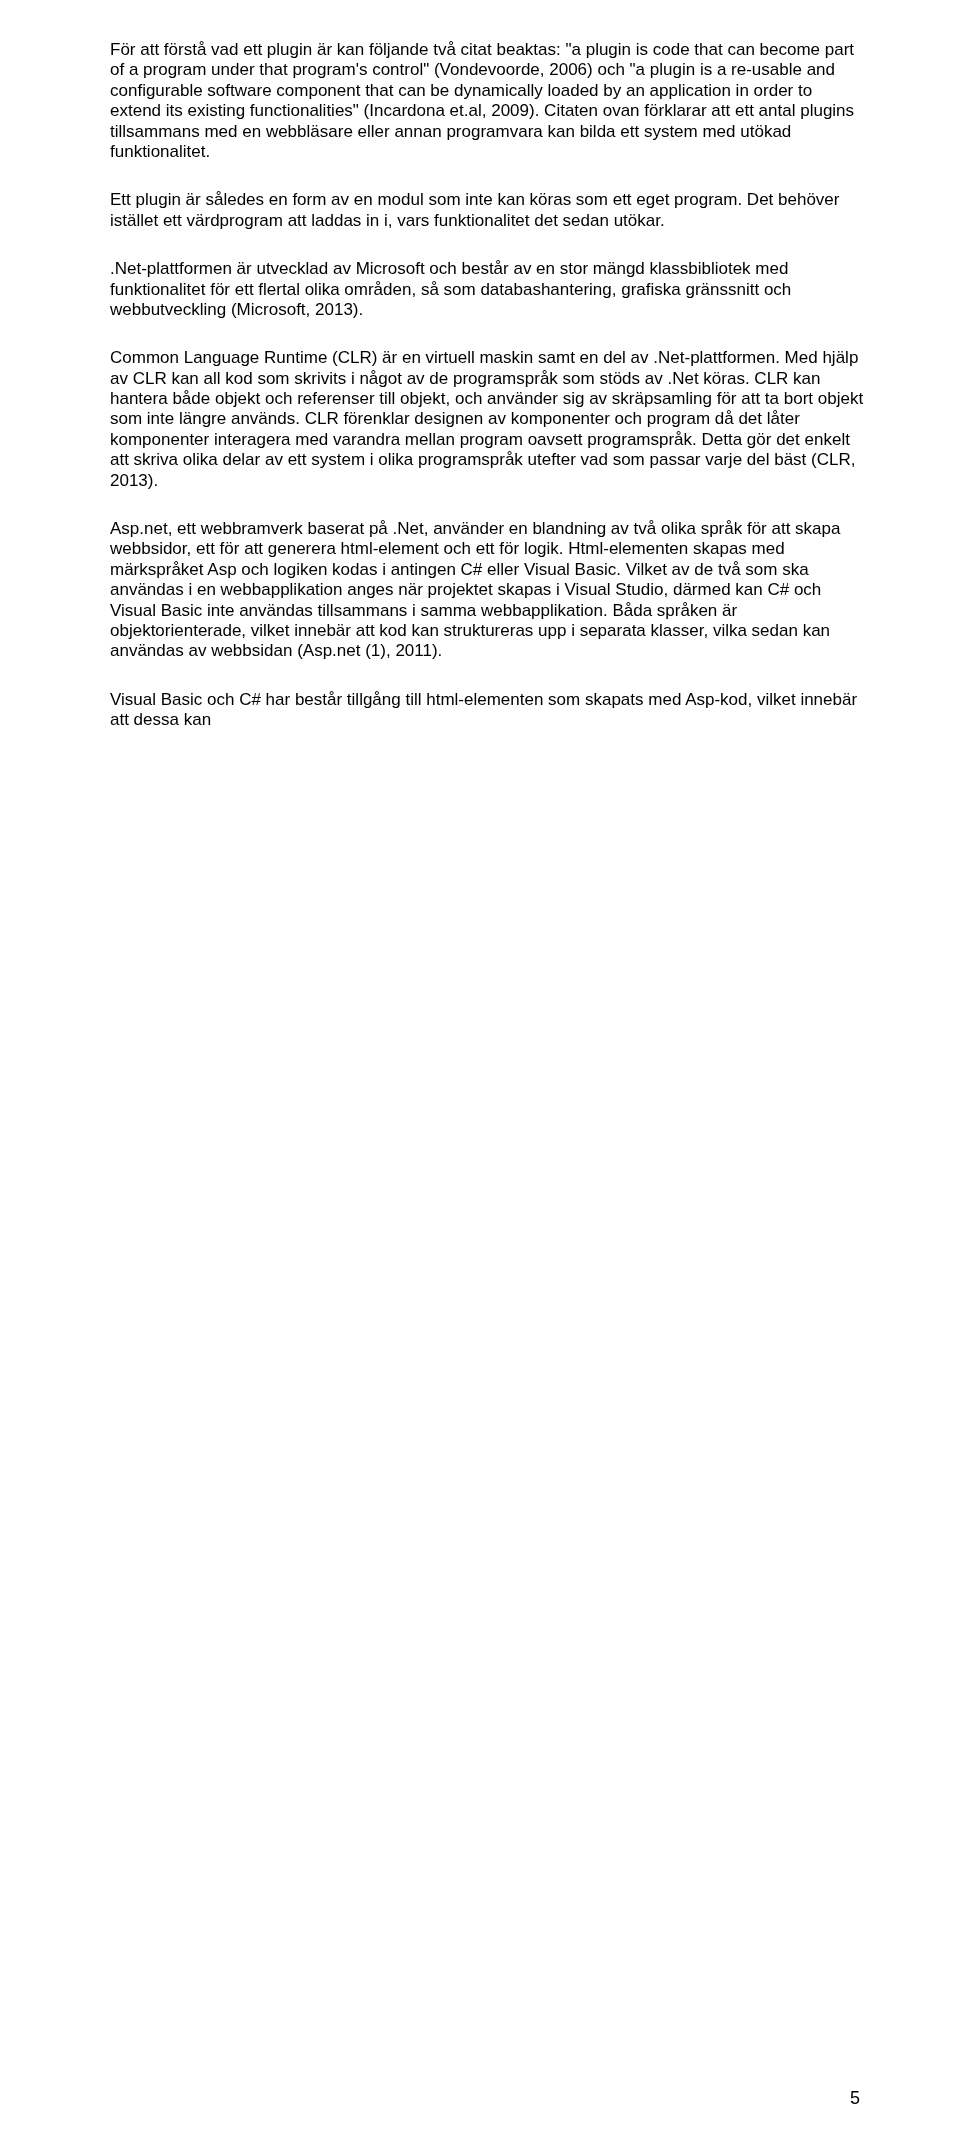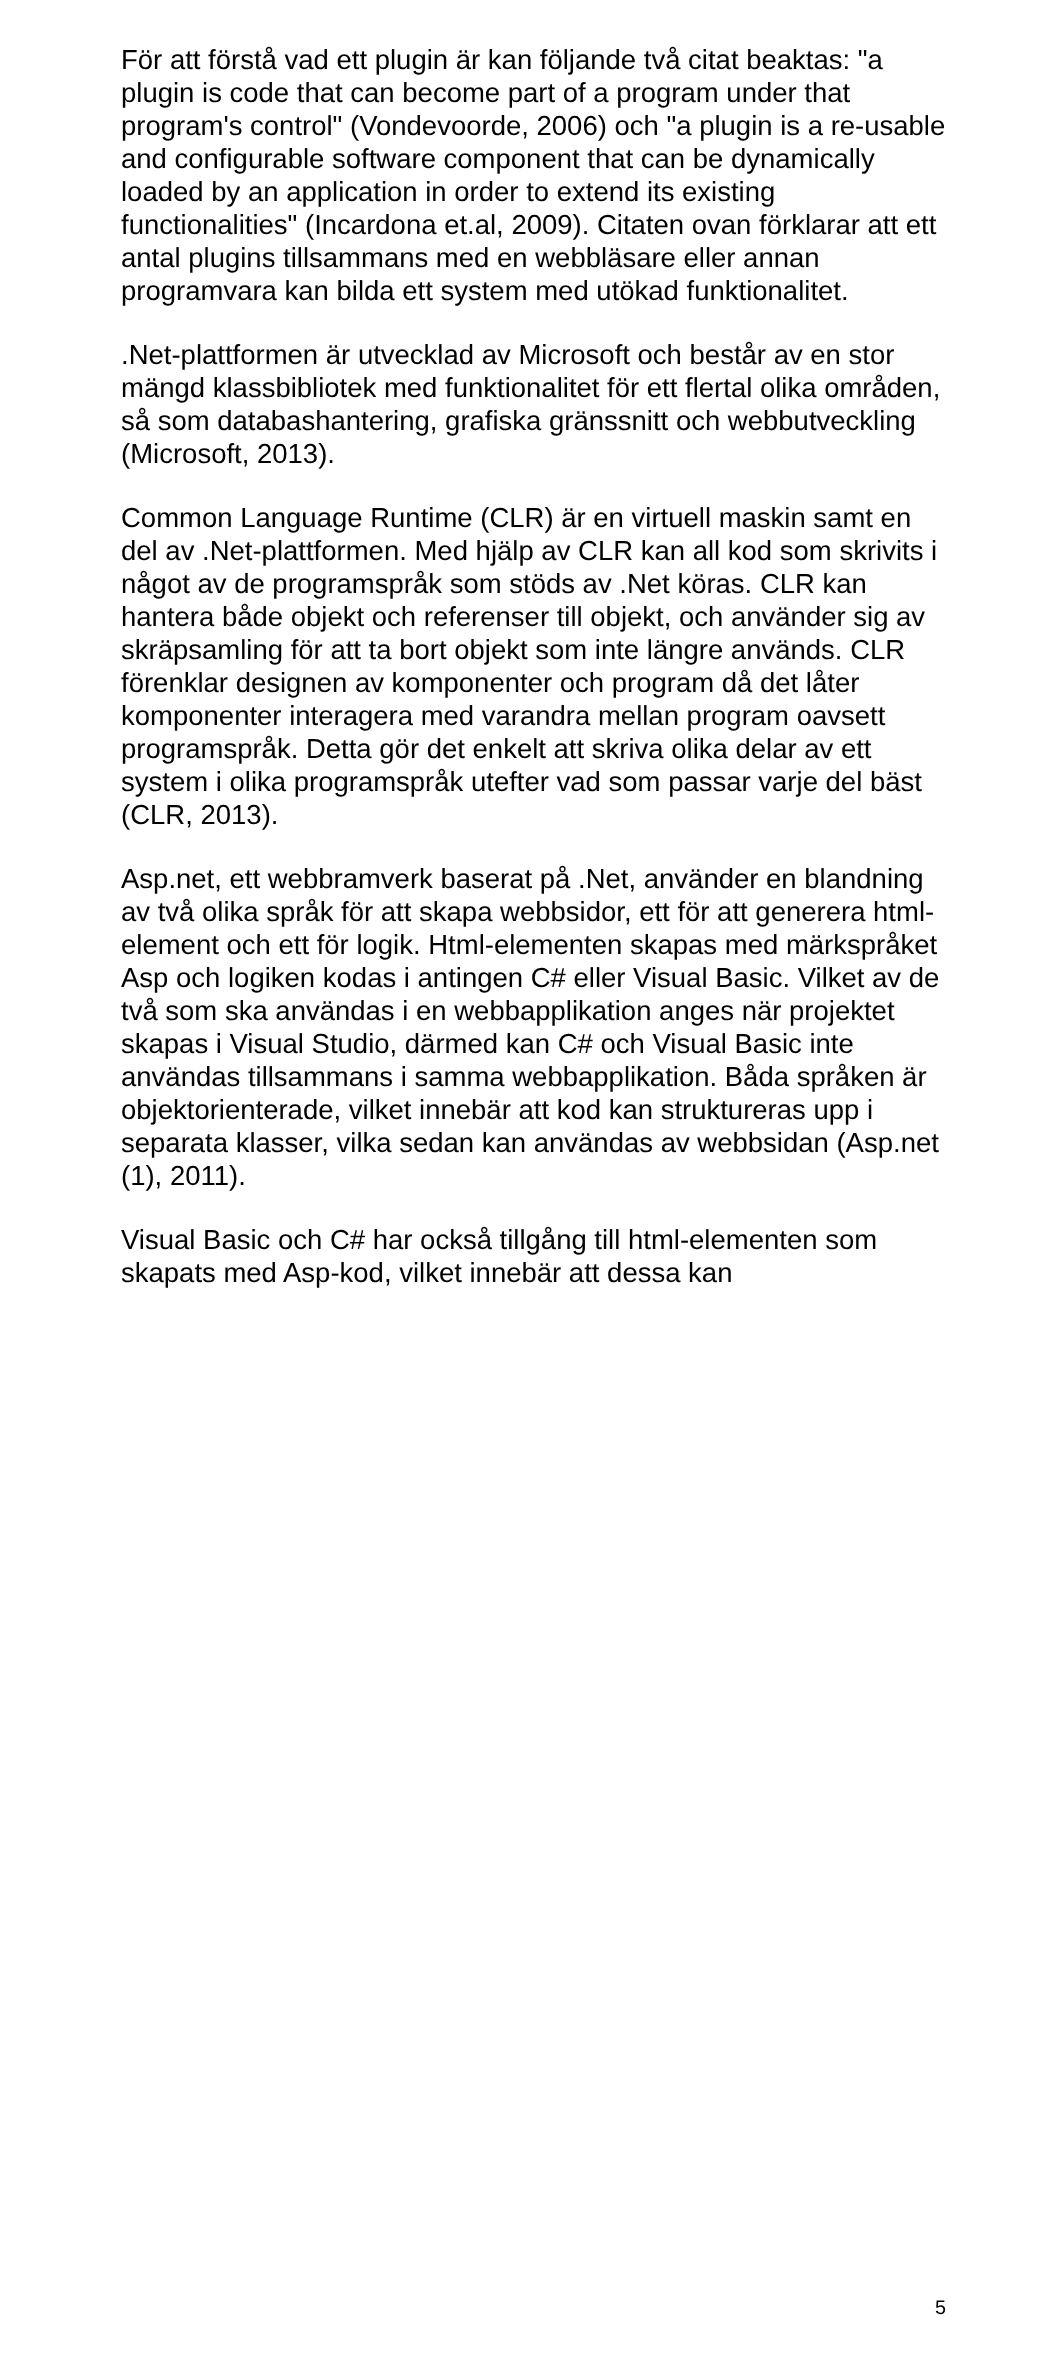--- a/index.html
+++ b/index.html
@@ -11,21 +11,21 @@
     width: 960px;
     min-height: 2139px;
     background: #ffffff;
     box-sizing: border-box;
     padding: 40px 95px 40px 110px;
     font-family: Arial, Helvetica, sans-serif;
     color: #000000;
     position: relative;
   }
   .para {
-    font-size: 25px;
+    font-size: 17px;
     line-height: 1.2;
     margin: 0 0 28px 0;
     text-align: left;
   }
   .heading {
     font-size: 34px;
     line-height: 1.2;
     margin: 48px 0 0 0;
     font-weight: normal;
   }
@@ -37,24 +37,25 @@
     font-family: Arial, Helvetica, sans-serif;
   }
 </style>
 </head>
 <body>
 
 <div class="page">
 
   <p class="para">För att förstå vad ett plugin är kan följande två citat beaktas: "a plugin is code that can become part of a program under that program's control" (Vondevoorde, 2006) och "a plugin is a re-usable and configurable software component that can be dynamically loaded by an application in order to extend its existing functionalities" (Incardona et.al, 2009). Citaten ovan förklarar att ett antal plugins tillsammans med en webbläsare eller annan programvara kan bilda ett system med utökad funktionalitet.</p>
 
+  <p class="para">Ett plugin är således en form av en modul som inte kan köras som ett eget program. Det behöver istället ett värdprogram att laddas in i, vars funktionalitet det sedan utökar.</p>
 
 
   <p class="para" style="margin-top:4px;">.Net-plattformen är utvecklad av Microsoft och består av en stor mängd klassbibliotek med funktionalitet för ett flertal olika områden, så som databashantering, grafiska gränssnitt och webbutveckling (Microsoft, 2013).</p>
 
   <p class="para">Common Language Runtime (CLR) är en virtuell maskin samt en del av .Net-plattformen. Med hjälp av CLR kan all kod som skrivits i något av de programspråk som stöds av .Net köras. CLR kan hantera både objekt och referenser till objekt, och använder sig av skräpsamling för att ta bort objekt som inte längre används. CLR förenklar designen av komponenter och program då det låter komponenter interagera med varandra mellan program oavsett programspråk. Detta gör det enkelt att skriva olika delar av ett system i olika programspråk utefter vad som passar varje del bäst (CLR, 2013).</p>
 
   <p class="para">Asp.net, ett webbramverk baserat på .Net, använder en blandning av två olika språk för att skapa webbsidor, ett för att generera html-element och ett för logik. Html-elementen skapas med märkspråket Asp och logiken kodas i antingen C# eller Visual Basic. Vilket av de två som ska användas i en webbapplikation anges när projektet skapas i Visual Studio, därmed kan C# och Visual Basic inte användas tillsammans i samma webbapplikation. Båda språken är objektorienterade, vilket innebär att kod kan struktureras upp i separata klasser, vilka sedan kan användas av webbsidan (Asp.net (1), 2011).</p>
 
-  <p class="para">Visual Basic och C# har också tillgång till html-elementen som skapats med Asp-kod, vilket innebär att dessa kan</p>
+  <p class="para">Visual Basic och C# har består tillgång till html-elementen som skapats med Asp-kod, vilket innebär att dessa kan</p>
 
   <div class="page-num">5</div>
 </div>
 
 </body></html>

